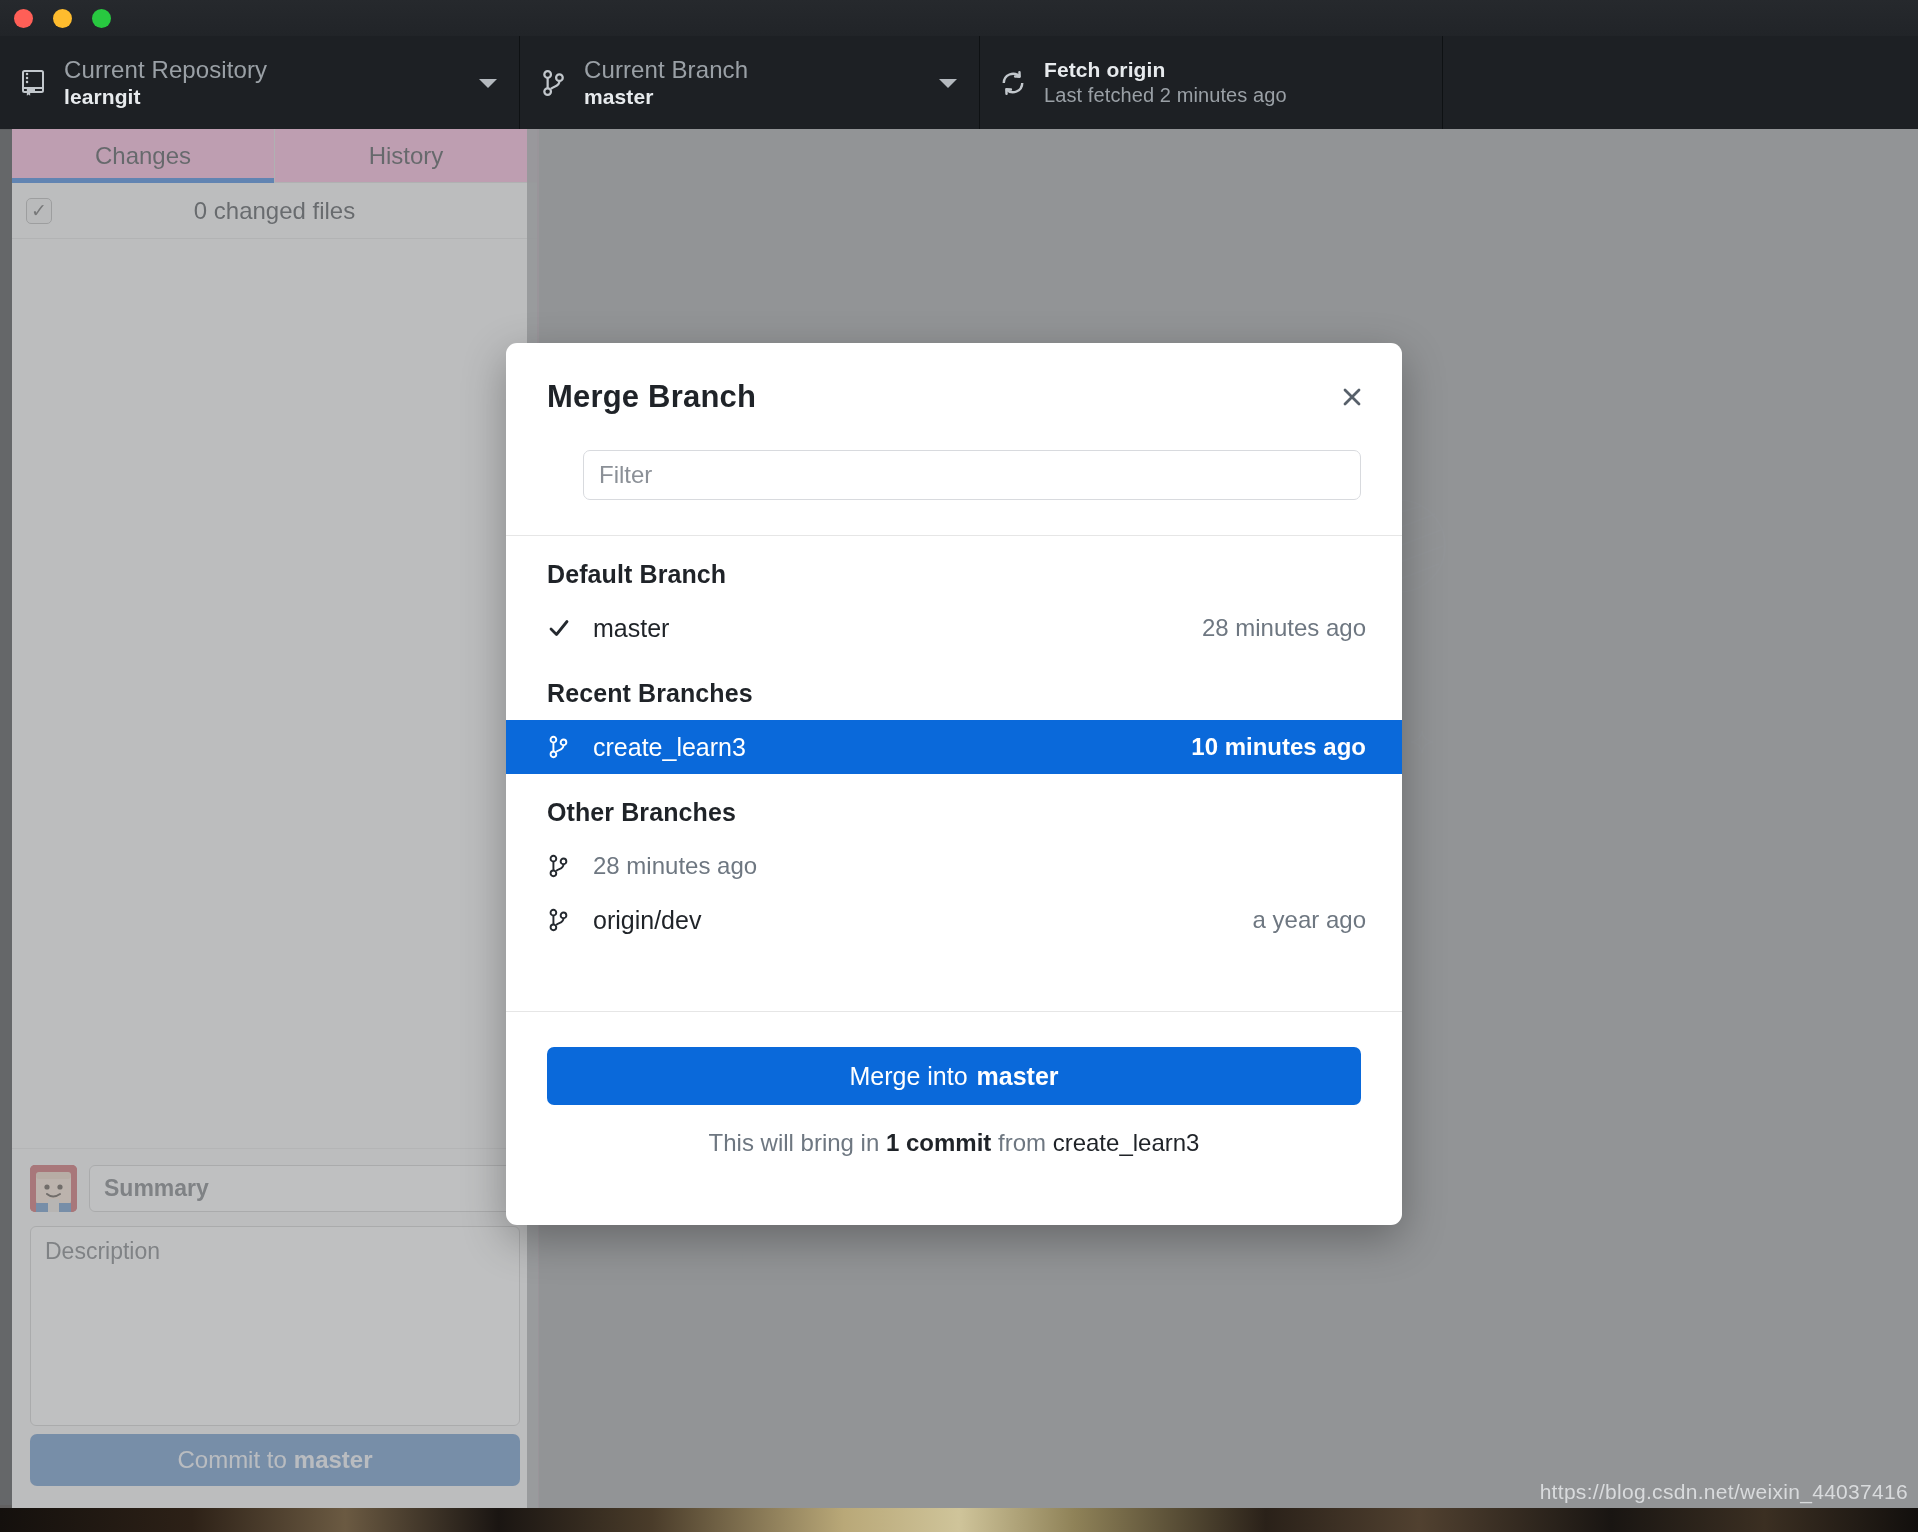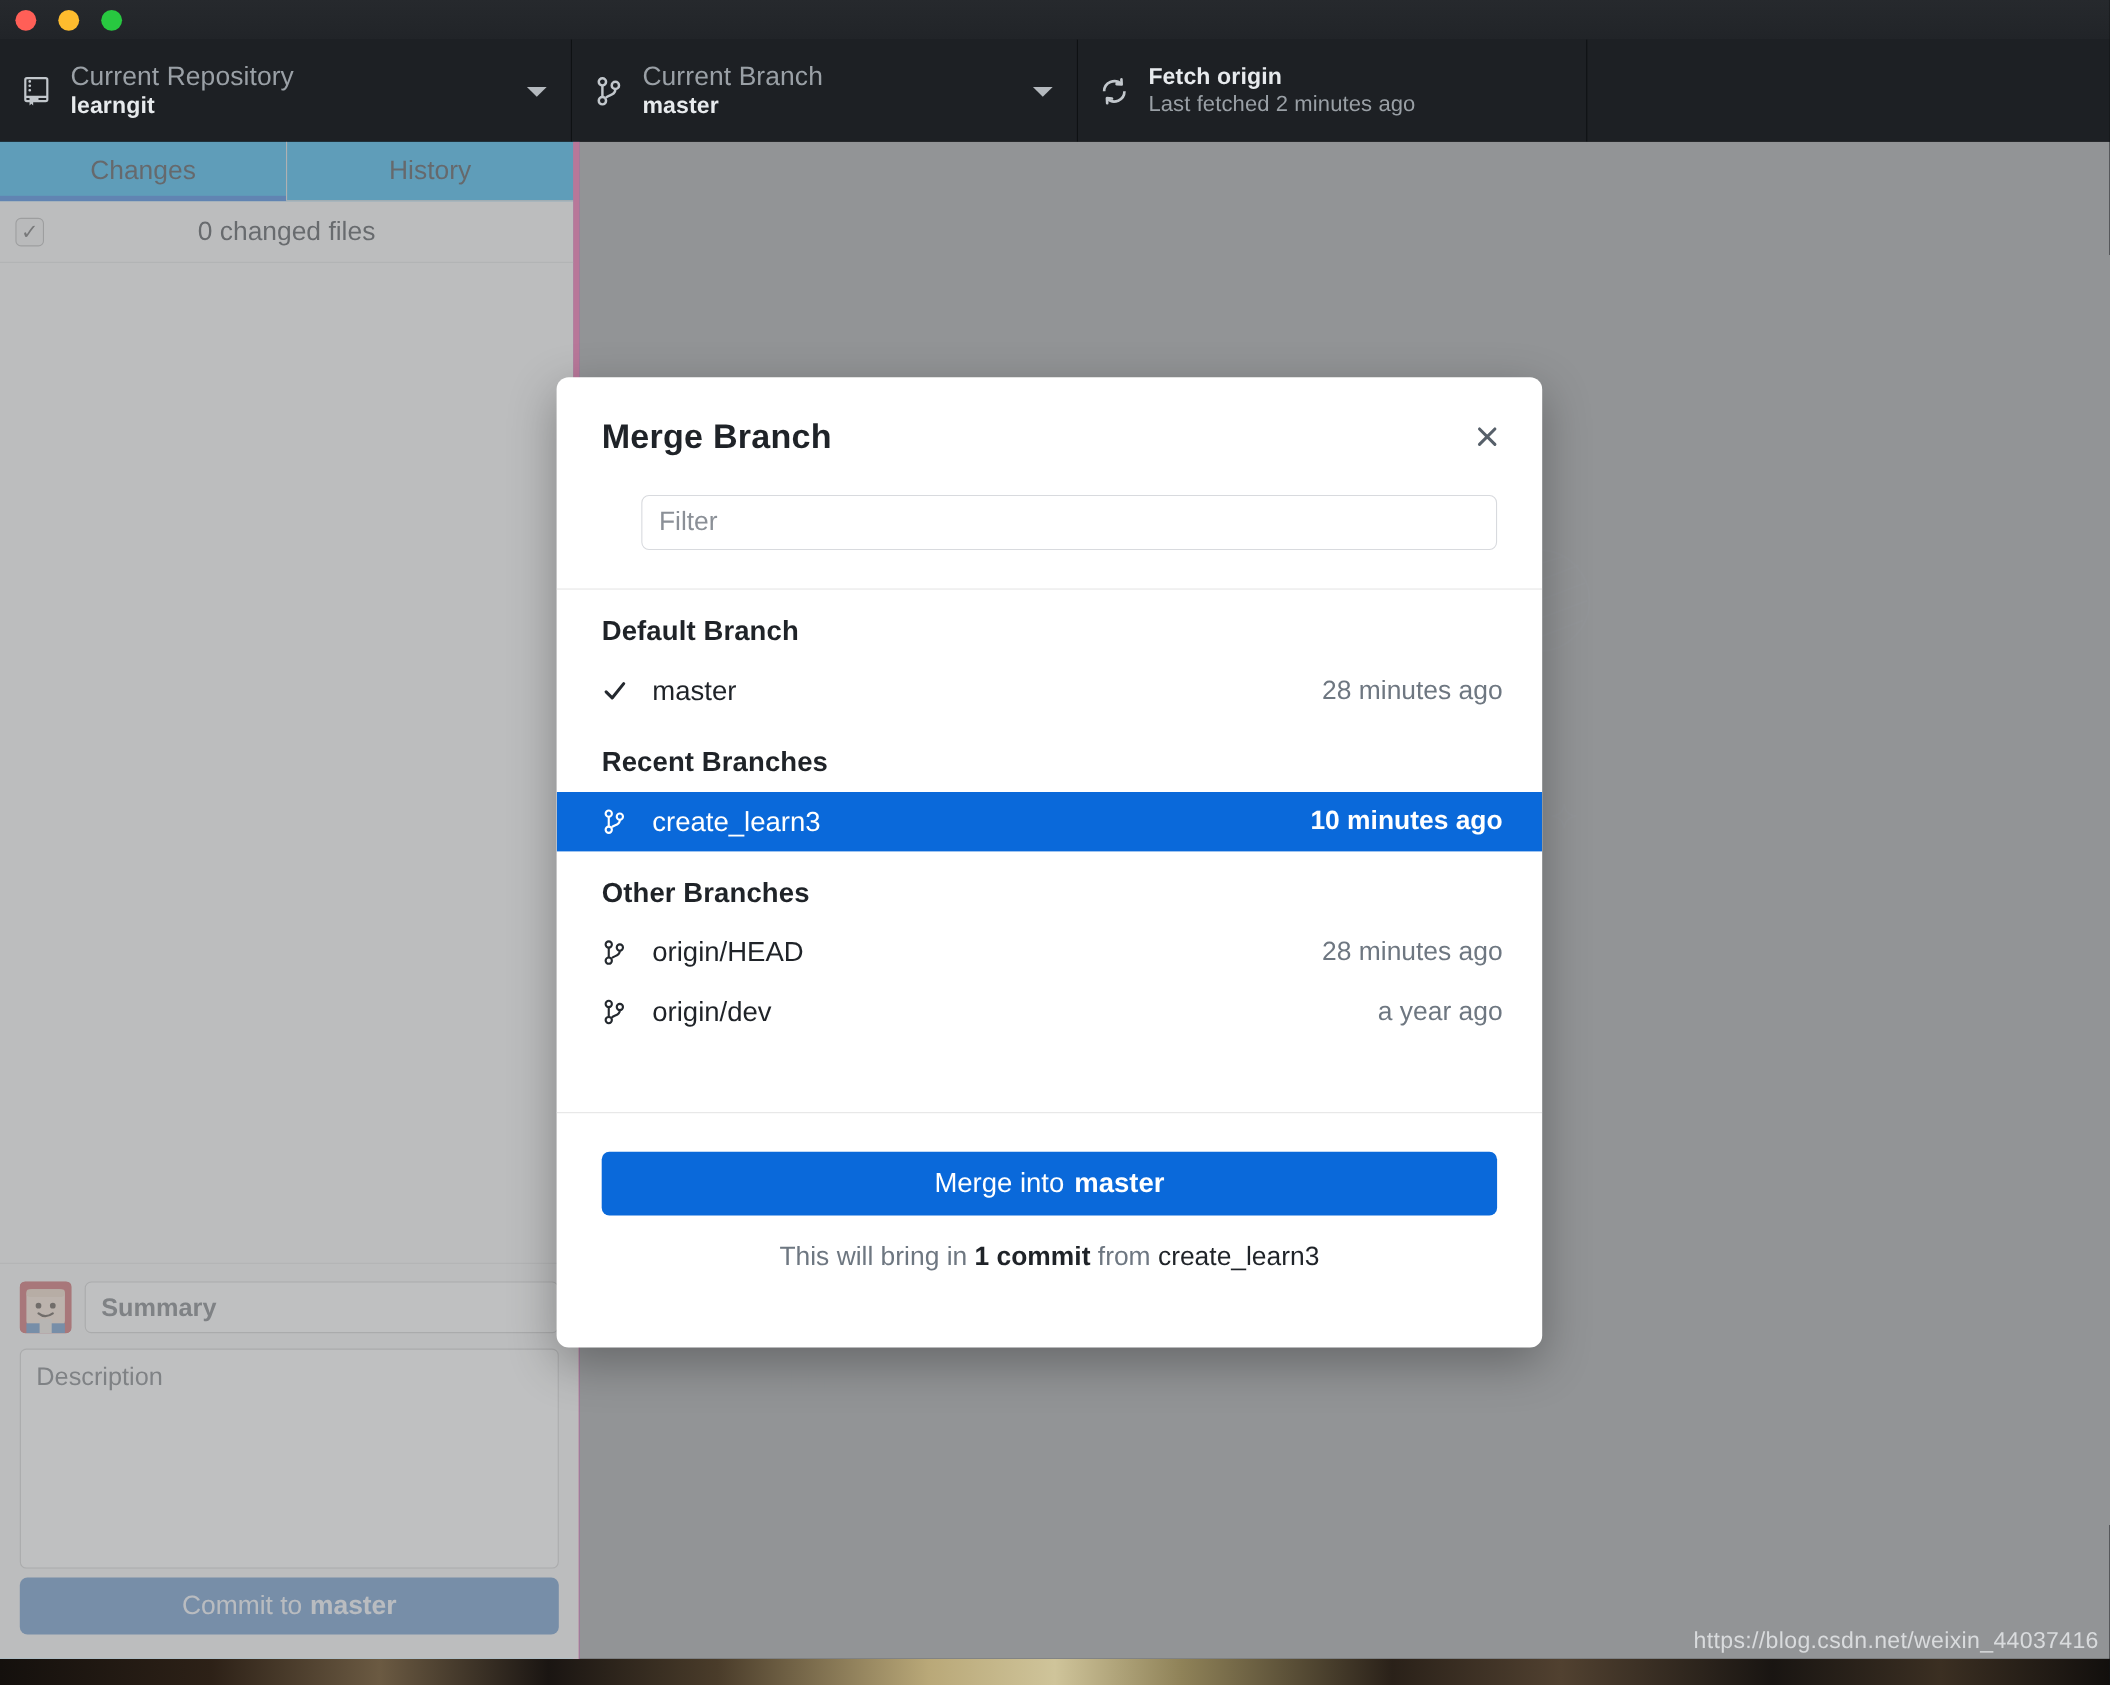--- a/index.html
+++ b/index.html
@@ -120,26 +120,26 @@
     margin-top: -4px;
     width: 0; height: 0;
     border-left: 9px solid transparent;
     border-right: 9px solid transparent;
     border-top: 9px solid #b4b9be;
   }
 
   
   .sidebar {
     position: absolute;
-    left: 0;
+    left: 12px;
     top: 129px;
     width: 527px;
     height: 1379px;
-    background: #0ea5e9;
-    border-right: 6px solid #ec4899;
+    background: #f9a8d4;
+    border-right: 2px solid #ec4899;
     box-sizing: border-box;
   }
   .tabs {
     display: flex;
     height: 53px;
     border-bottom: 1px solid #d6d6d6;
   }
   .tab {
     flex: 1;
     display: flex;
@@ -612,21 +612,20 @@
         <div class="branch-row">
           <span class="branch-ico">
             <svg width="22" height="26" viewBox="0 0 24 28" fill="none" stroke="currentColor" stroke-width="2.1">
               <circle cx="7" cy="6" r="3.1"></circle>
               <circle cx="7" cy="22" r="3.1"></circle>
               <circle cx="18" cy="9" r="3.1"></circle>
               <path d="M7 9.2 V18.9"></path>
               <path d="M18 12.2 c0 5.2 -5 4.6 -8 7.2"></path>
             </svg>
           </span>
-          <span class="branch-name">origin/HEAD</span>
           <span class="branch-time">28 minutes ago</span>
         </div>
         <div class="branch-row">
           <span class="branch-ico">
             <svg width="22" height="26" viewBox="0 0 24 28" fill="none" stroke="currentColor" stroke-width="2.1">
               <circle cx="7" cy="6" r="3.1"></circle>
               <circle cx="7" cy="22" r="3.1"></circle>
               <circle cx="18" cy="9" r="3.1"></circle>
               <path d="M7 9.2 V18.9"></path>
               <path d="M18 12.2 c0 5.2 -5 4.6 -8 7.2"></path>

